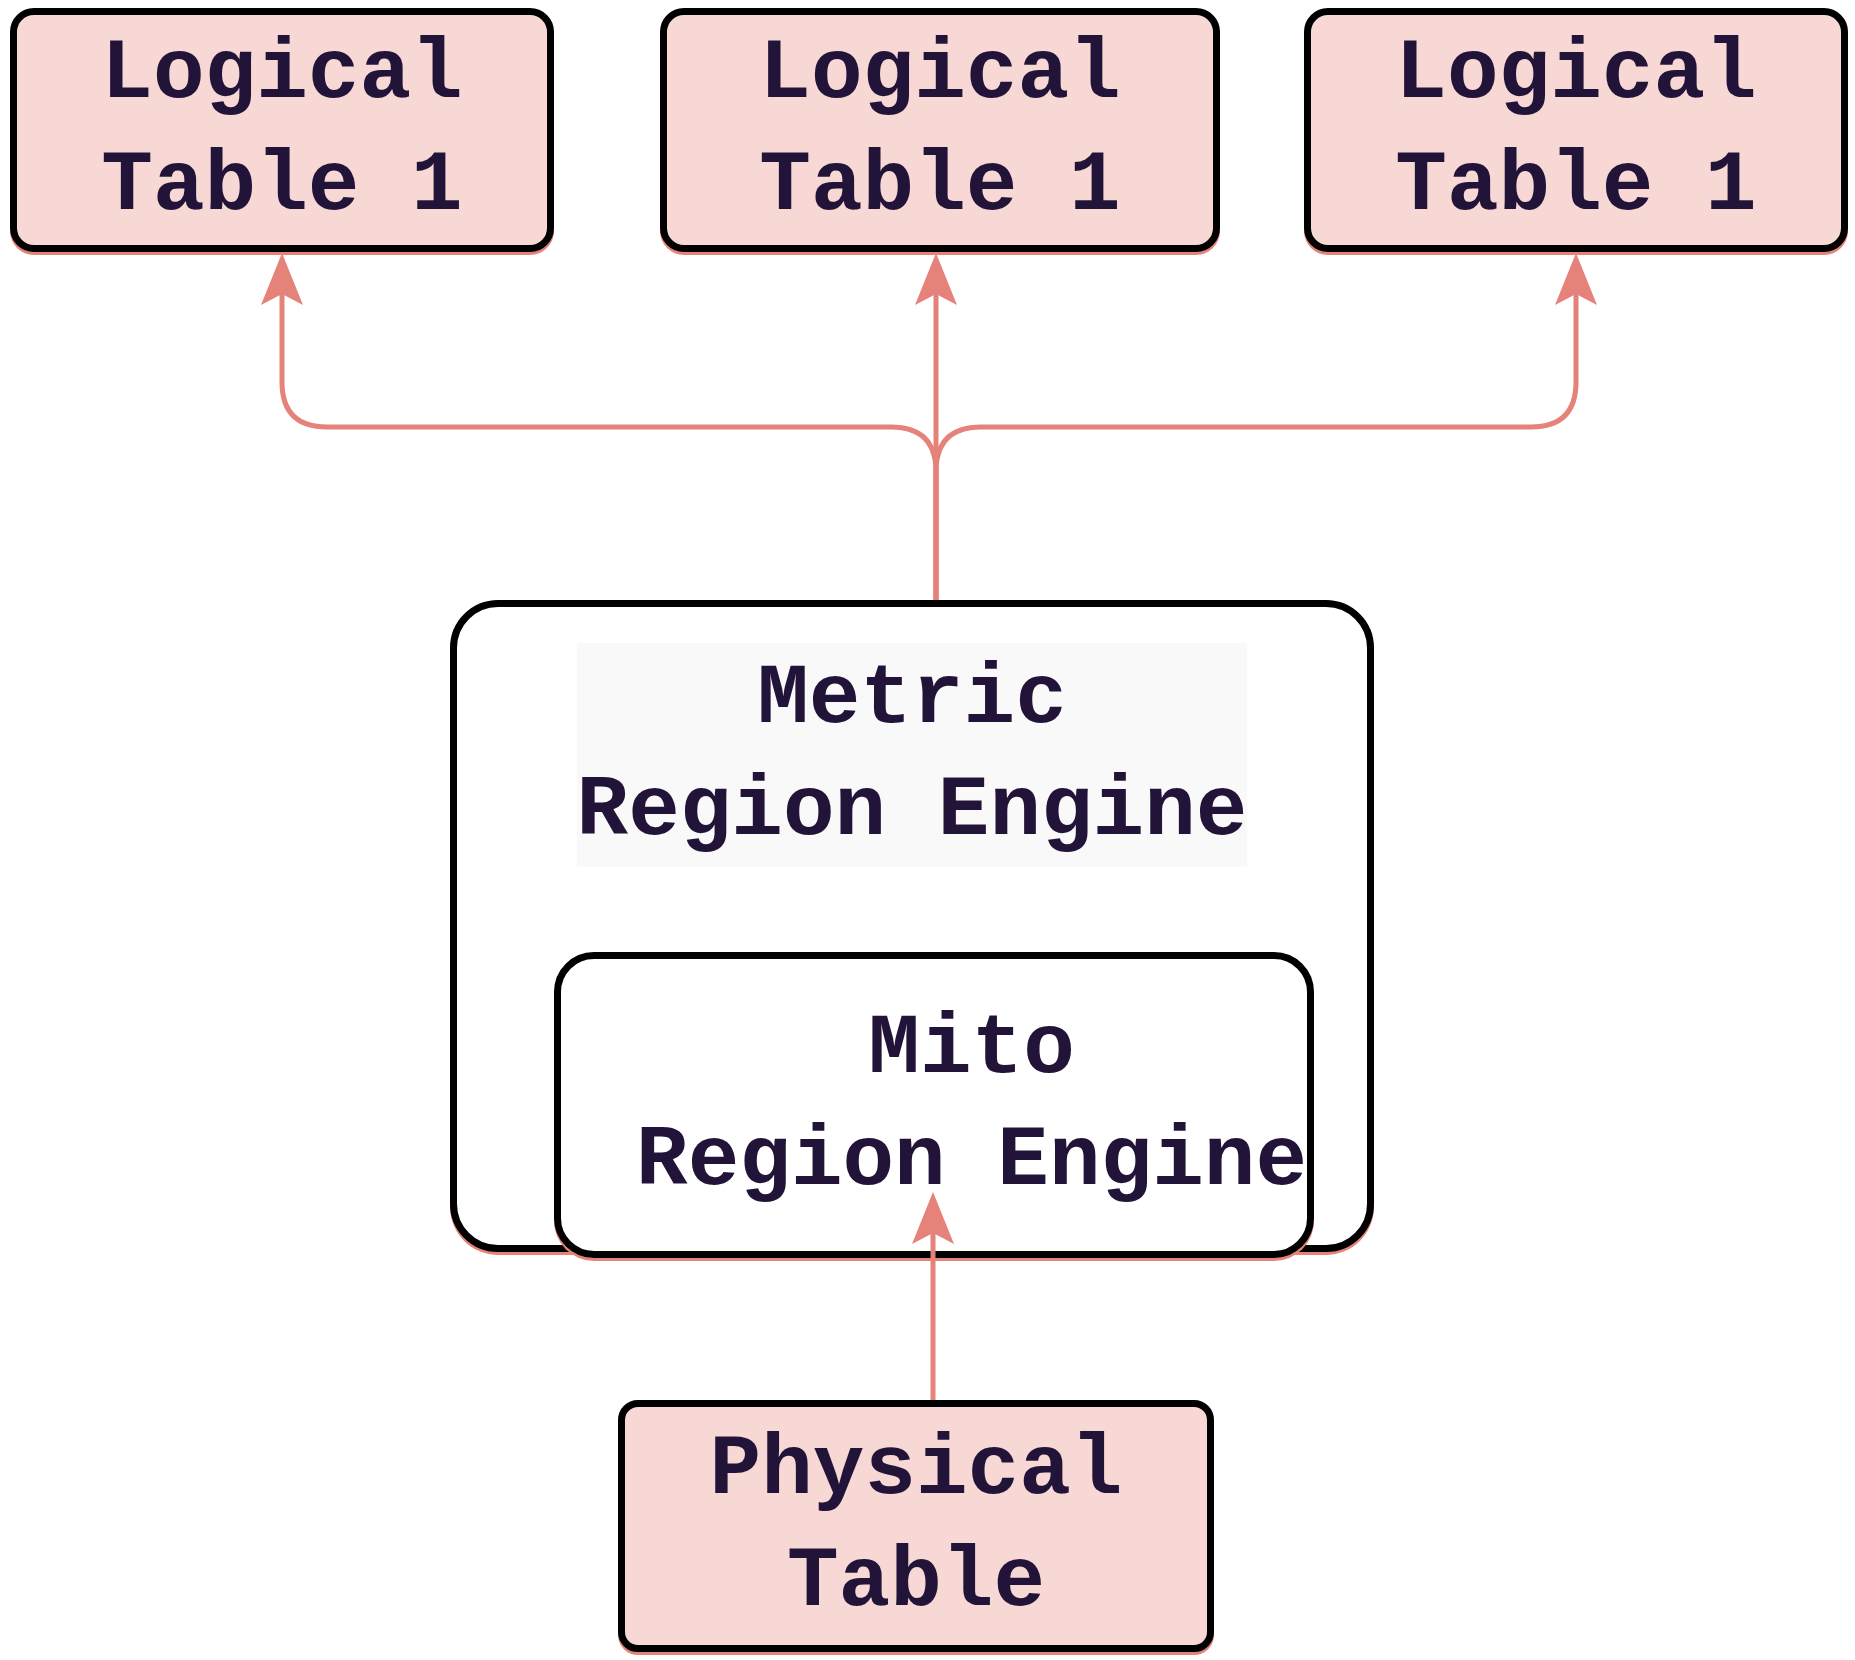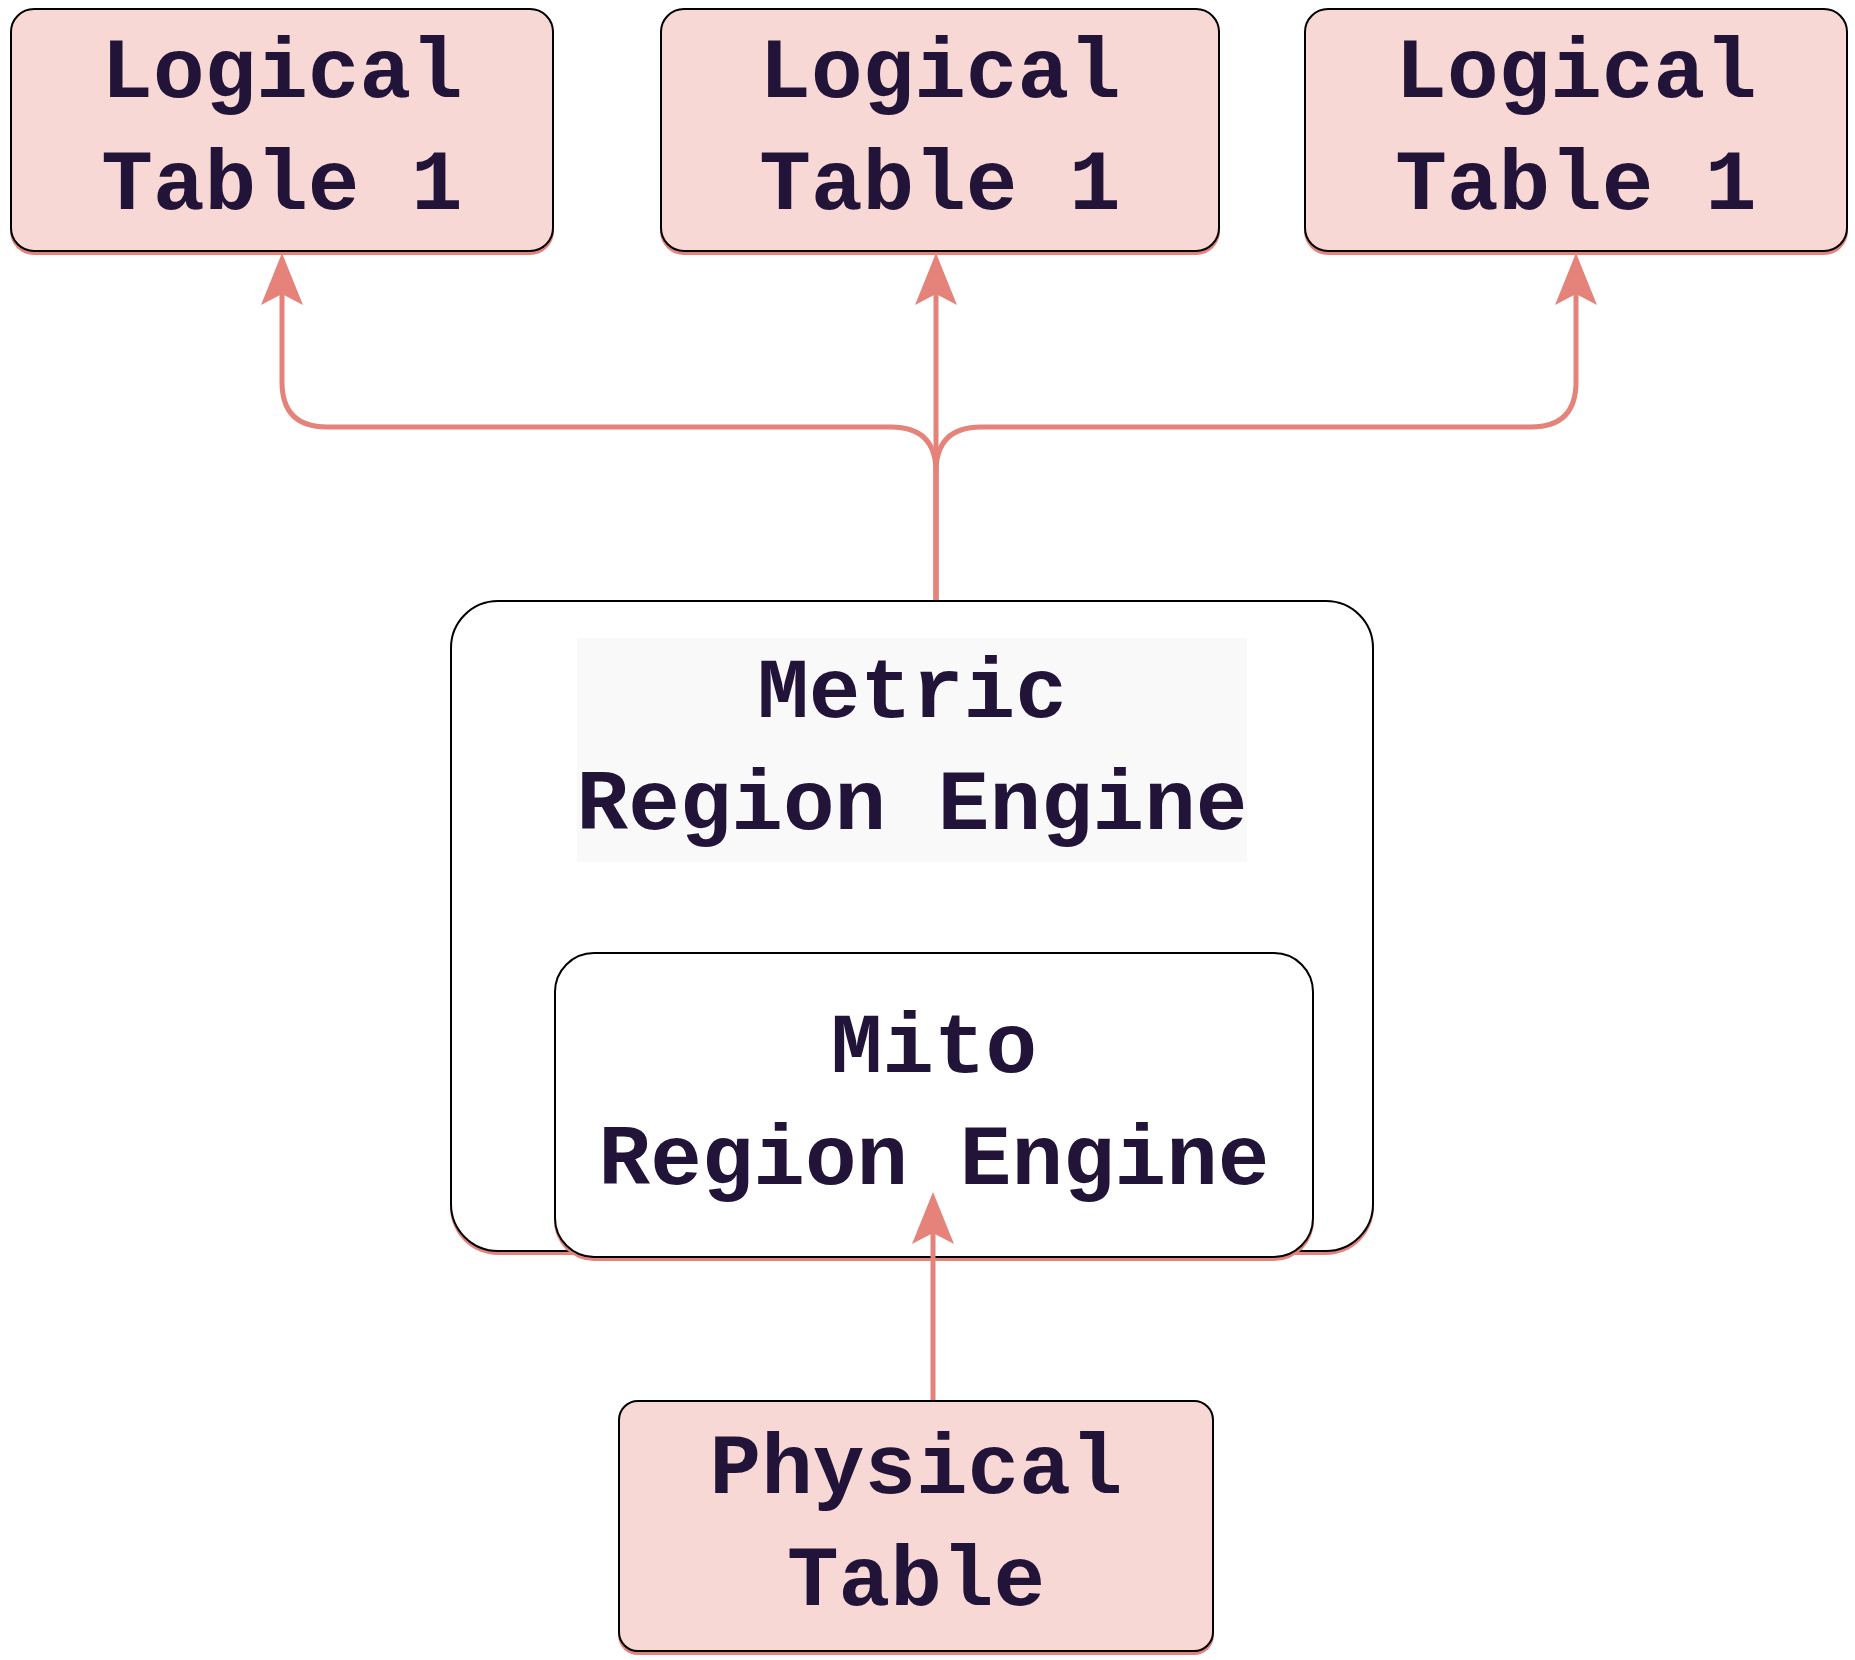--- a/index.html
+++ b/index.html
@@ -11,21 +11,21 @@
     position: relative;
     width: 1855px;
     height: 1660px;
     background: #ffffff;
     overflow: hidden;
     font-family: "Liberation Mono", "DejaVu Sans Mono", monospace;
   }
   .node {
     position: absolute;
     box-sizing: border-box;
-    border: 2px solid #000000;
+    border: 7px solid #000000;
     display: flex;
     align-items: center;
     justify-content: center;
     box-shadow: 0 3px 0 #e5827a;
   }
   .node.pink {
     background: #f7d8d5;
     border-radius: 24px;
   }
   .node.white {
@@ -51,20 +51,21 @@
     align-items: flex-start;
   }
   #node-metric .node-label {
     margin-top: 36px;
     background: #f9f9fa; 
   }
   
   #node-mito {
     left: 554px; top: 952px; width: 760px; height: 306px;
     border-radius: 40px;
+    justify-content: flex-end;
   }
   
   #node-physical {
     left: 618px; top: 1400px; width: 596px; height: 252px;
     border-radius: 20px;
   }
   #connector-layer {
     position: absolute;
     left: 0; top: 0;
     width: 1855px;

